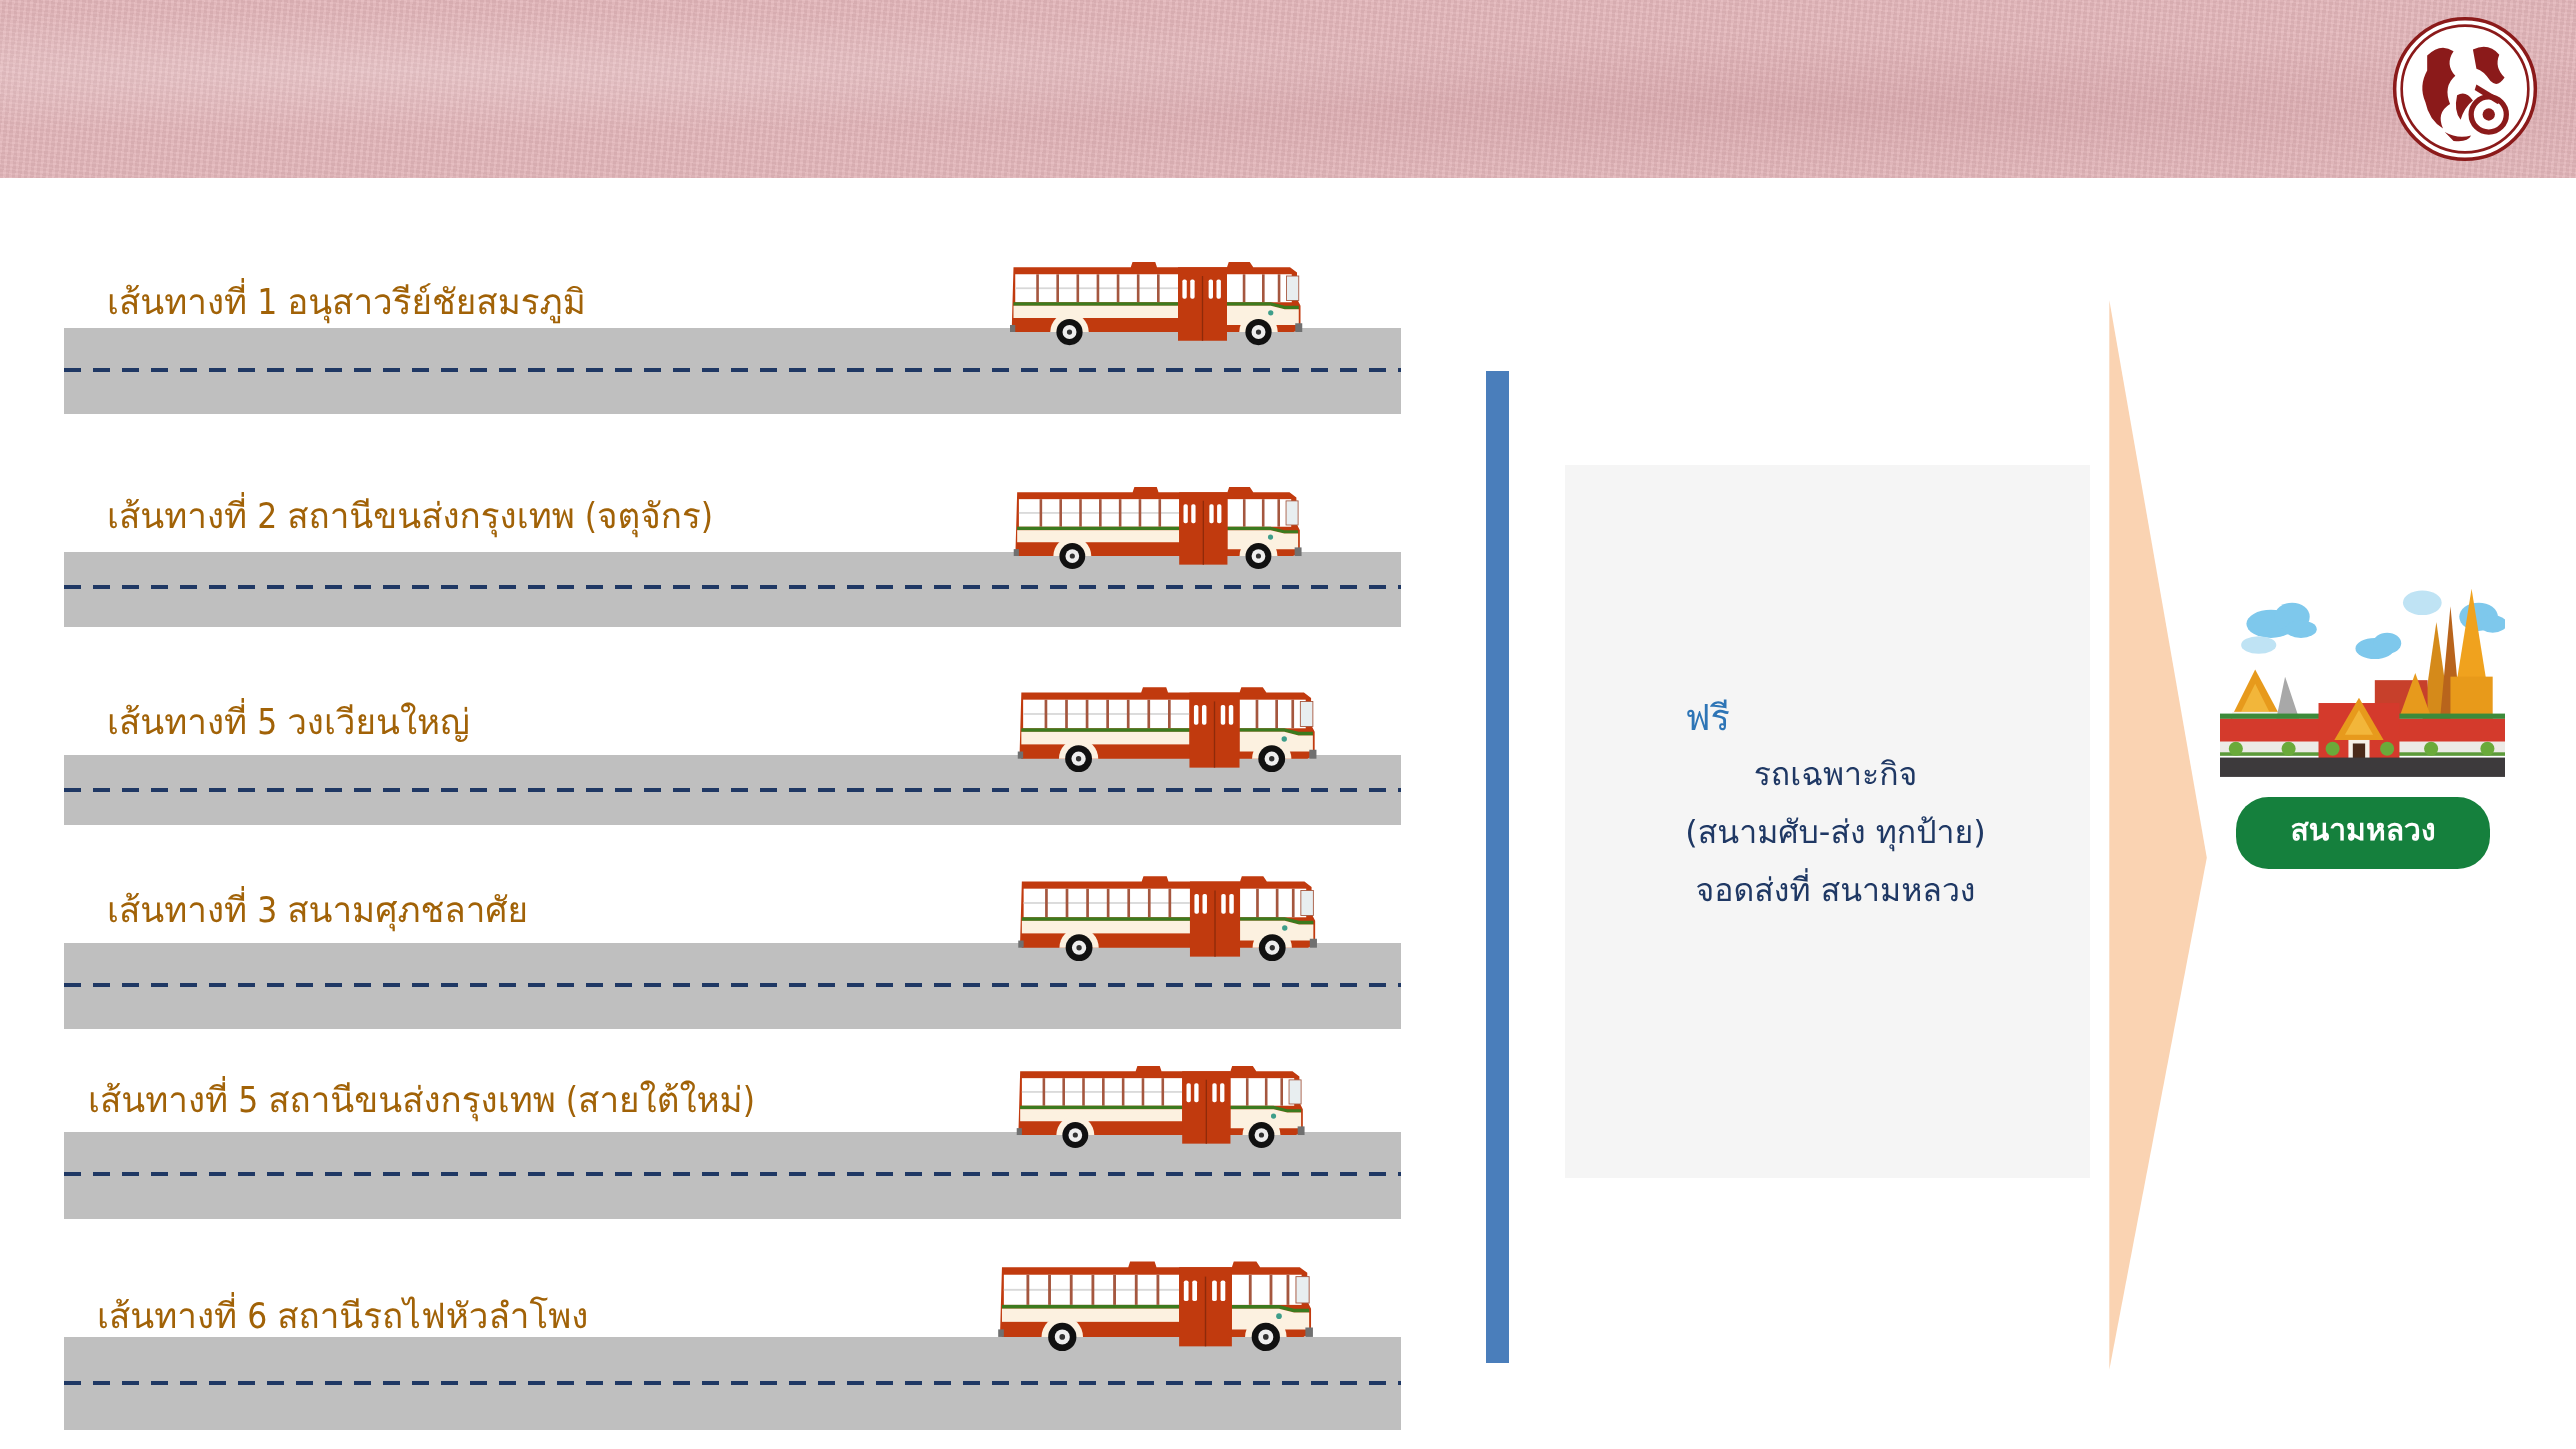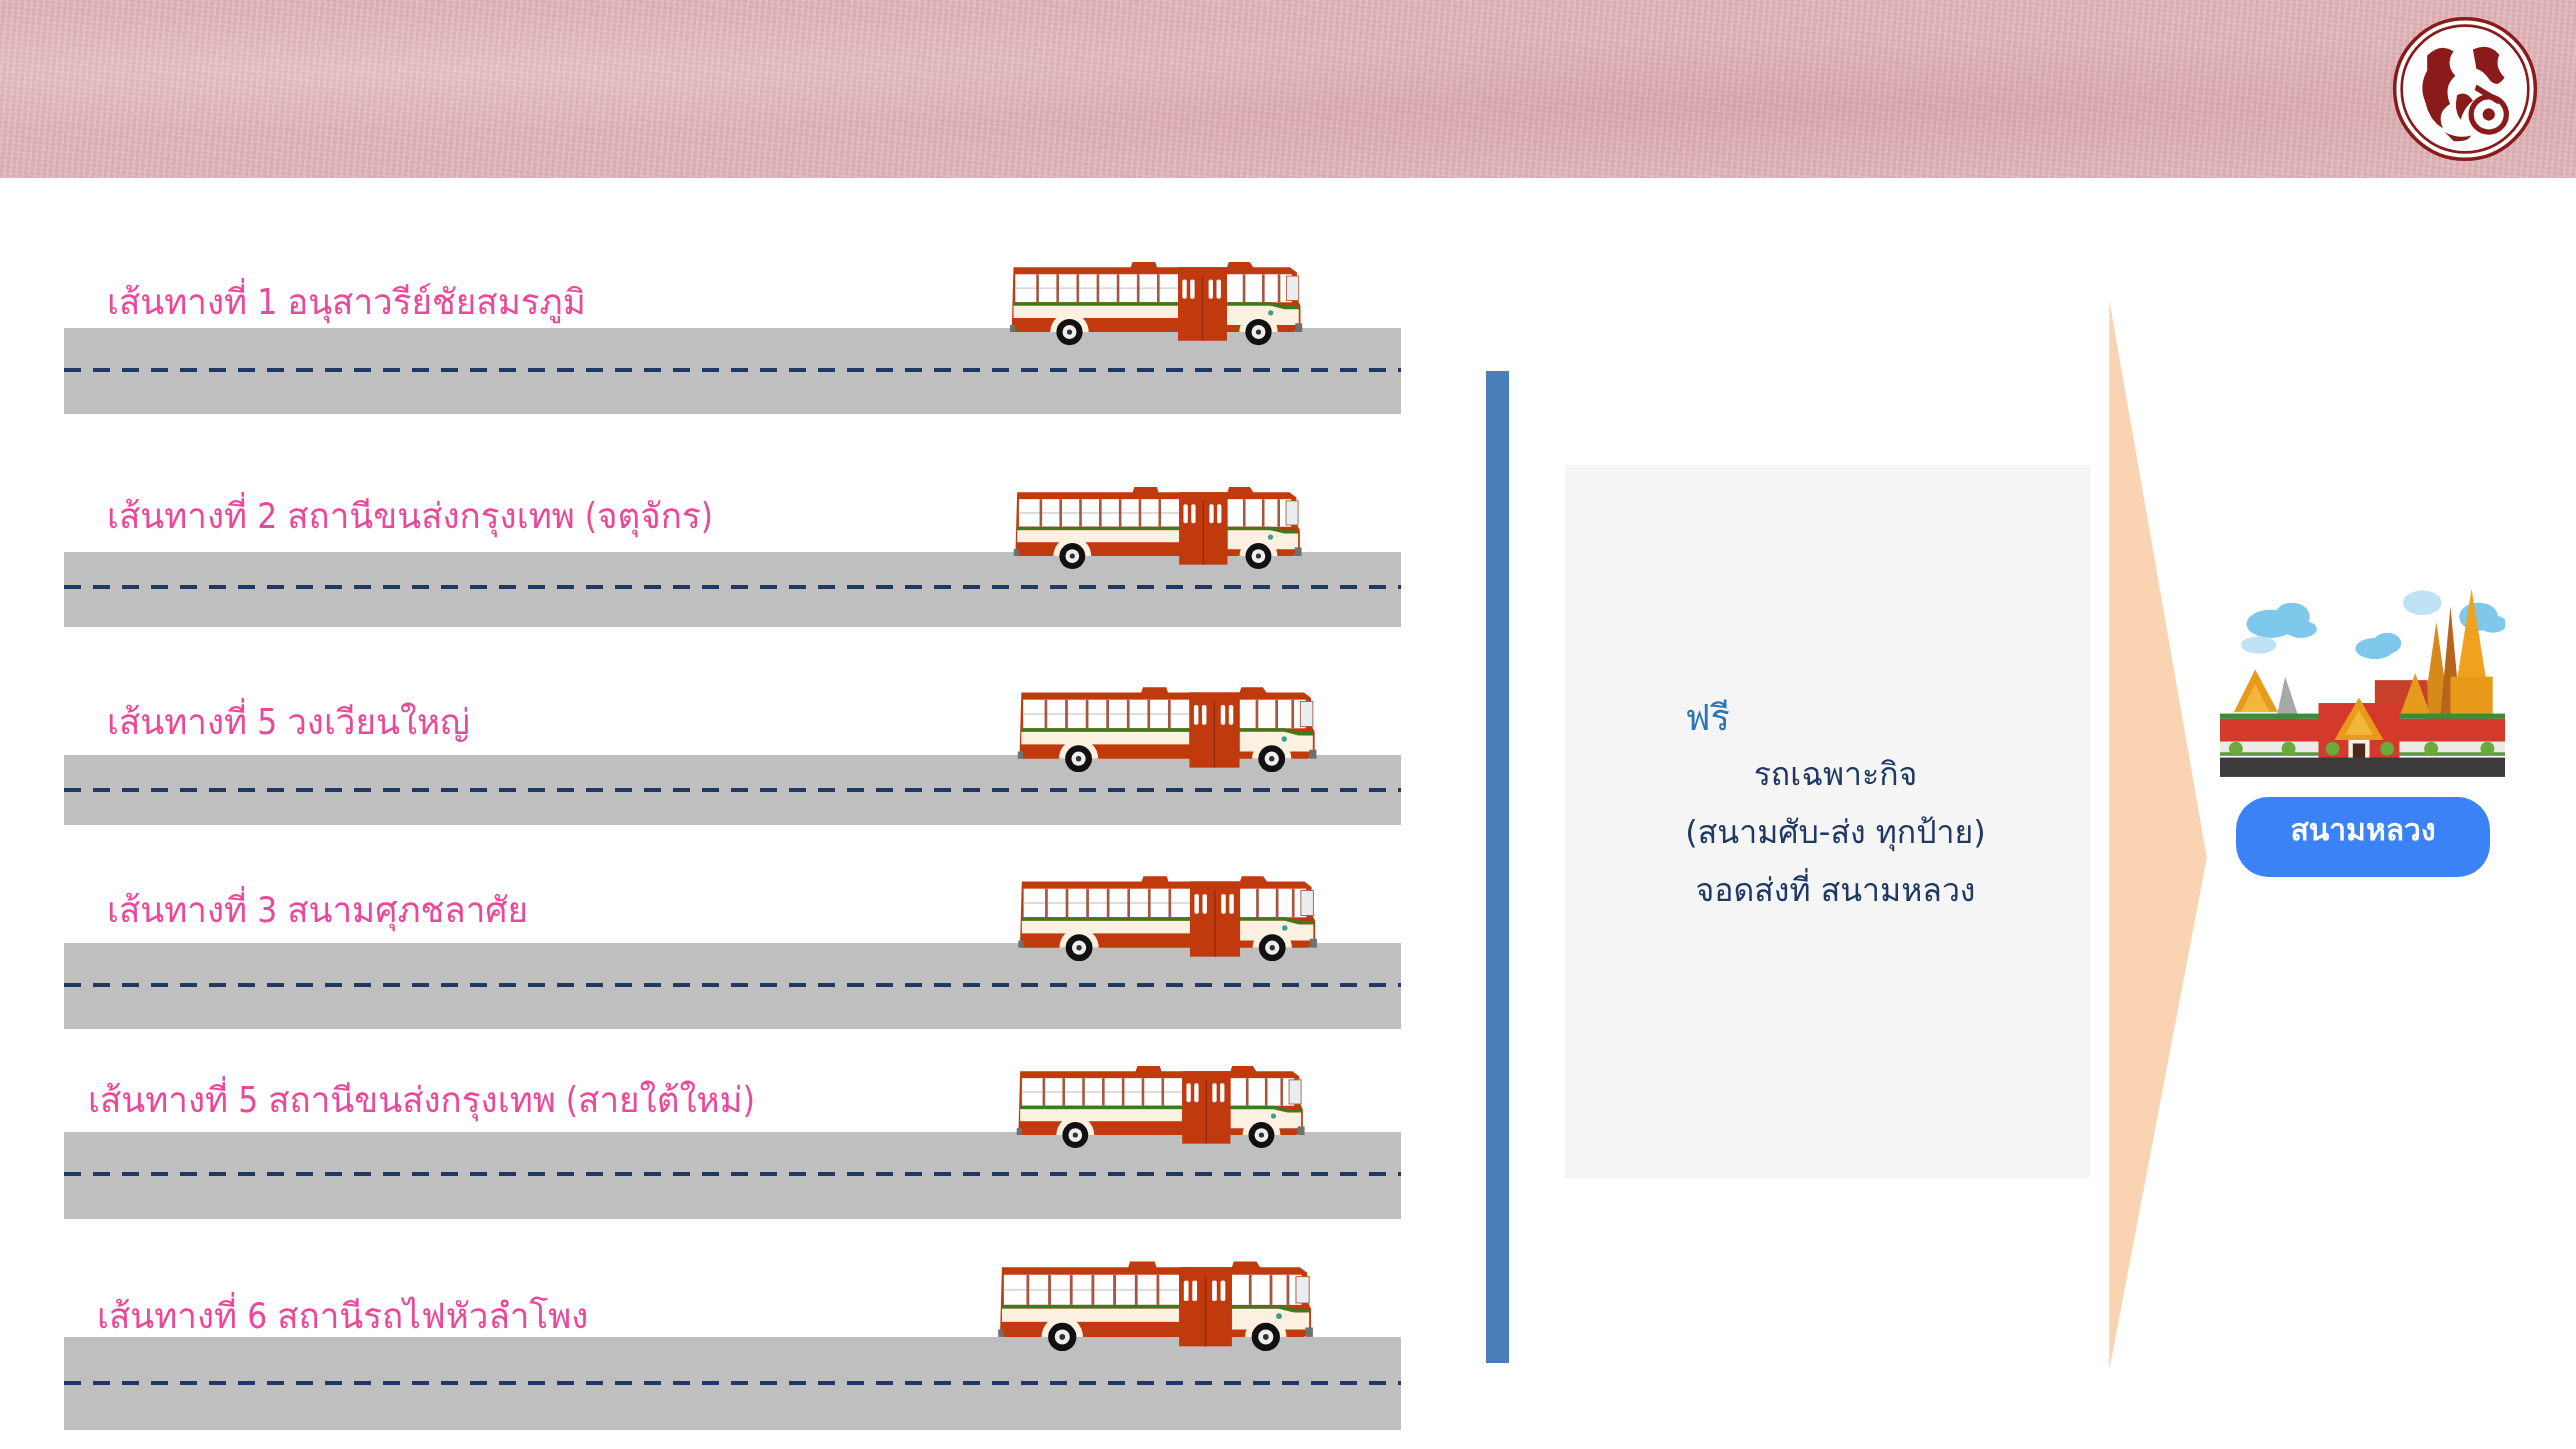--- a/index.html
+++ b/index.html
@@ -26,38 +26,38 @@
   .logo { position: absolute; left: 2392px; top: 16px; width: 146px; height: 146px; }
 
   .road {
     position: absolute; left: 64px; width: 1337px; background: #BFBFBF;
   }
   .road .dash {
     position: absolute; left: 0; right: 0; height: 4.4px;
     background: repeating-linear-gradient(90deg, #1F3864 0 16.7px, transparent 16.7px 29px);
   }
   .route-label {
-    position: absolute; font-size: 35px; color: #ec4899; white-space: nowrap;
+    position: absolute; font-size: 35px; color: #a16207; white-space: nowrap;
     font-family: "DejaVu Sans Condensed", "DejaVu Sans", sans-serif;
   }
   .bus { position: absolute; }
 
   .blue-bar { position: absolute; left: 1486px; top: 371px; width: 23px; height: 992px; background: #4A7EBB; }
   .info-box { position: absolute; left: 1565px; top: 465px; width: 525px; height: 713px; background: #F5F5F5; }
   .free-label { position: absolute; left: 1685px; top: 689px; font-size: 36px; color: #2E75B6; }
   .info-line { position: absolute; left: 1565px; width: 541px; text-align: center; font-size: 32px; color: #1F3864; }
   .info-line.i1 { top: 748px; }
   .info-line.i2 { top: 806px; }
   .info-line.i3 { top: 864px; }
 
   .arrow { position: absolute; left: 2104px; top: 295px; width: 109px; height: 1080px; }
   .temple { position: absolute; left: 2220px; top: 571px; width: 285px; height: 206px; }
   .pill {
-    position: absolute; left: 2236px; top: 797px; width: 254px; height: 80px;
-    background: #3b82f6; border-radius: 32.5px; color: #ffffff;
+    position: absolute; left: 2236px; top: 797px; width: 254px; height: 72px;
+    background: #15803d; border-radius: 32.5px; color: #ffffff;
     font-size: 30px; font-weight: bold; text-align: center; line-height: 65px;
   }
 </style>
 </head>
 <body>
 
 <svg width="0" height="0" style="position:absolute">
   <defs>
     <g id="bus-shape">
 

